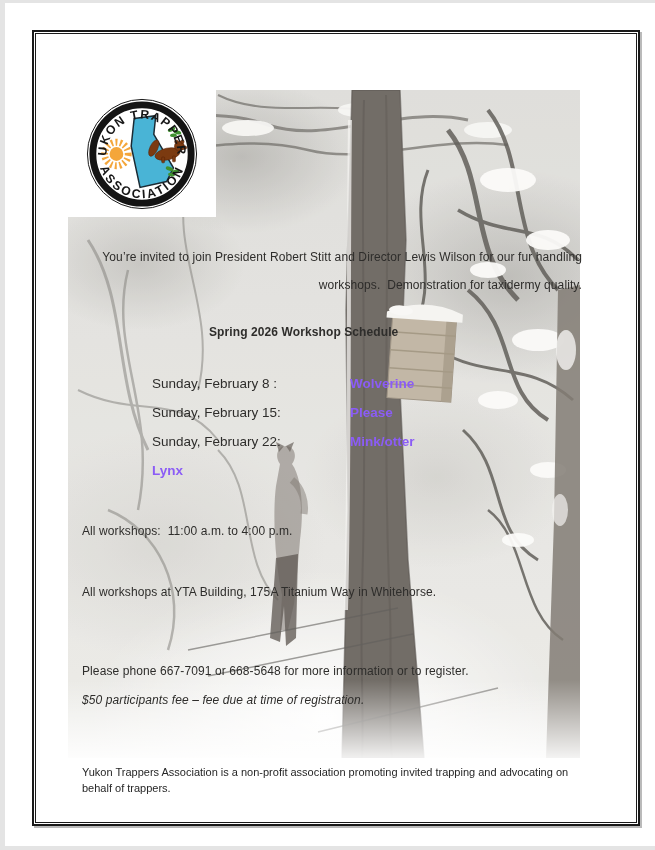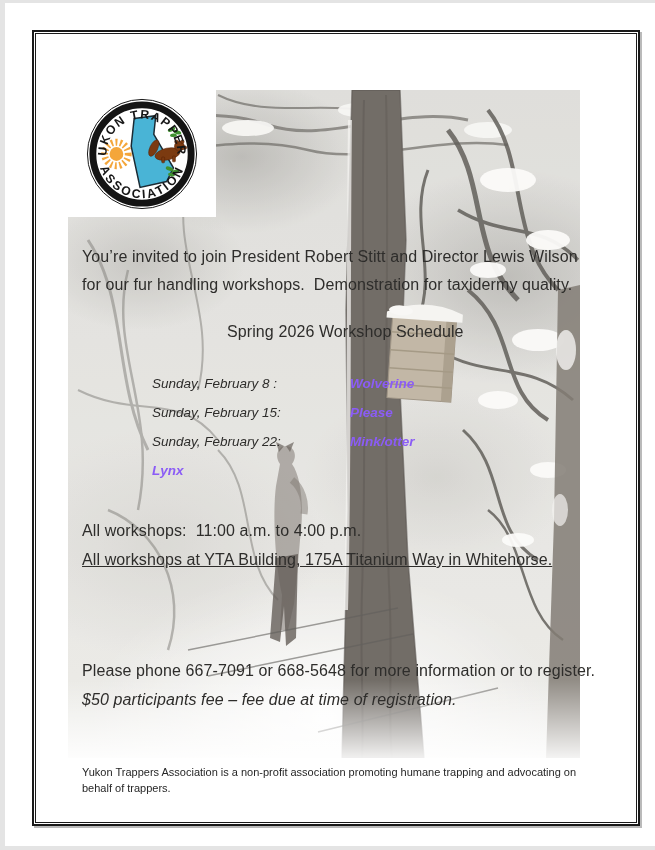--- a/index.html
+++ b/index.html
@@ -31,31 +31,31 @@
       radial-gradient(230px 160px at 18% 68%, rgba(188,186,180,.40), transparent 72%),
       radial-gradient(300px 190px at 50% 94%, rgba(255,255,255,.95), transparent 78%),
       linear-gradient(#d9d8d4, #e9e8e4);
   }
   .photo svg{position:absolute;inset:0;}
   .logo-box{
     position:absolute;left:63px;top:87px;width:148px;height:127px;
     background:#ffffff;display:flex;align-items:center;justify-content:center;
   }
   .txt{
-    position:absolute;color:#2e2d2b;font-size:16px;line-height:28px;
-    white-space:pre-wrap;letter-spacing:.1px;
+    position:absolute;color:#2e2d2b;font-size:12px;line-height:28px;
+    white-space:pre-wrap;letter-spacing:.1px;text-align:right;
   }
   .intro{left:77px;top:240px;width:500px;}
-  .sched-title{left:222px;top:315px;}
+  .sched-title{left:204px;top:315px;font-weight:bold;}
   .schedule{position:absolute;left:147px;top:366px;}
-  .sched-row{display:flex;height:29px;align-items:center;color:#2e2d2b;font-size:13.5px;font-style:italic;}
+  .sched-row{display:flex;height:29px;align-items:center;color:#2e2d2b;font-size:13.5px;}
   .sched-date{width:198px;}
   .sched-animal{font-weight:700;color:#8b5cf6;}
   .line-hours{left:77px;top:514px;}
-  .line-location{left:77px;top:543px;text-decoration:underline;}
+  .line-location{left:77px;top:575px;}
   .line-upcoming{left:77px;top:598px;}
   .line-phone{left:77px;top:654px;}
   .line-fee{left:77px;top:683px;font-style:italic;}
   .footer{
     position:absolute;left:77px;top:762px;width:508px;
     color:#262626;font-size:11px;line-height:15.5px;white-space:pre-wrap;
   }
 </style>
 </head>
 <body>
@@ -224,15 +224,15 @@
     <div class="sched-row">
       <span class="sched-animal">Lynx</span>
     </div>
   </div>
 
   <div class="txt line-hours">All workshops:  11:00 a.m. to 4:00 p.m.</div>
   <div class="txt line-location">All workshops at YTA Building, 175A Titanium Way in Whitehorse.</div>
   <div class="txt line-phone">Please phone 667-7091 or 668-5648 for more information or to register.</div>
   <div class="txt line-fee">$50 participants fee – fee due at time of registration.</div>
 
-  <div class="footer">Yukon Trappers Association is a non-profit association promoting humane trapping and advocating on behalf of trappers.</div>
+  <div class="footer">Yukon Trappers Association is a non-profit association promoting invited trapping and advocating on behalf of trappers.</div>
 
 </div>
 
 </body></html>

